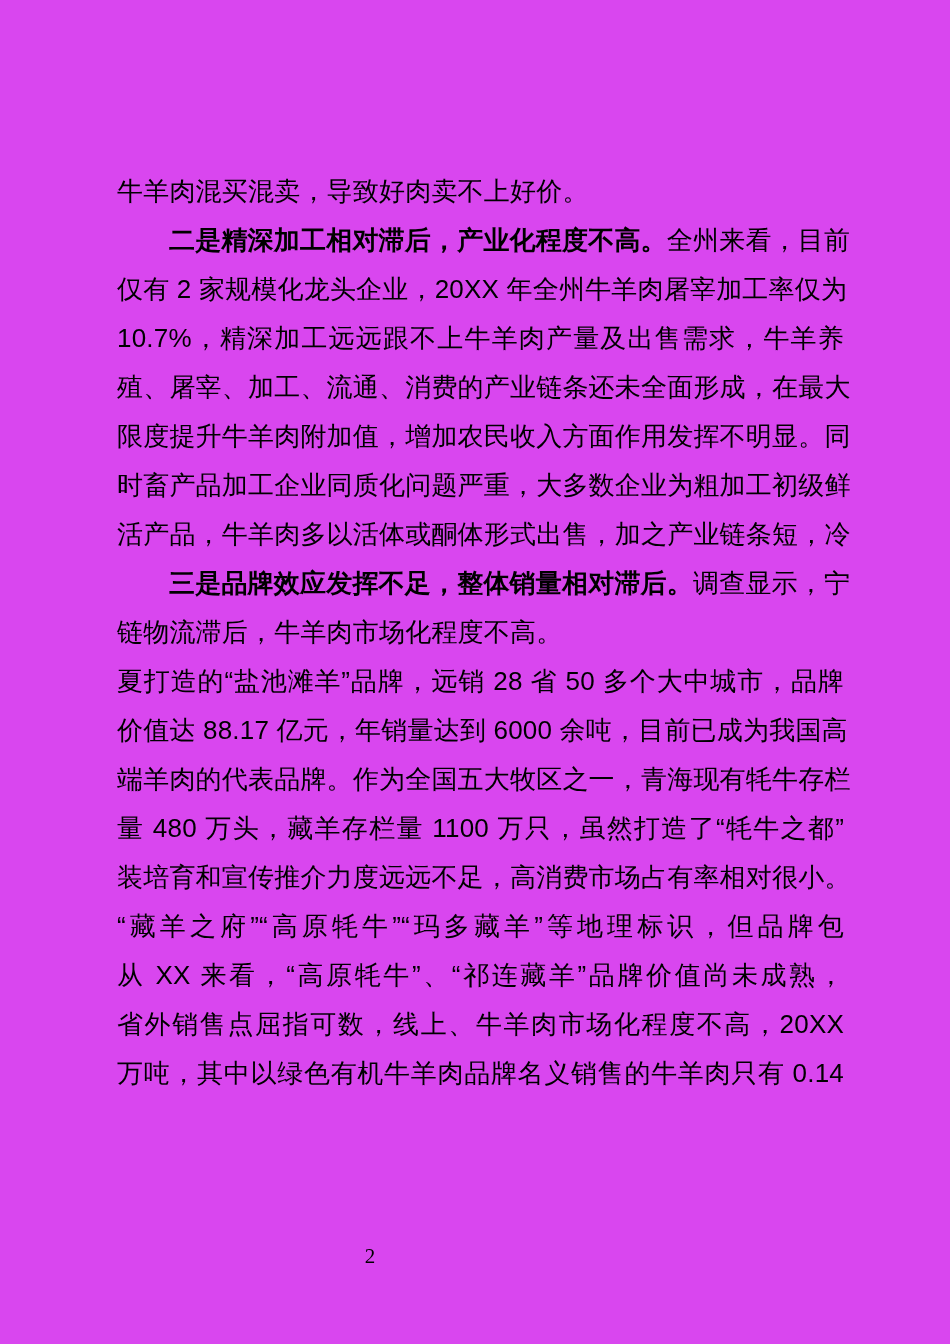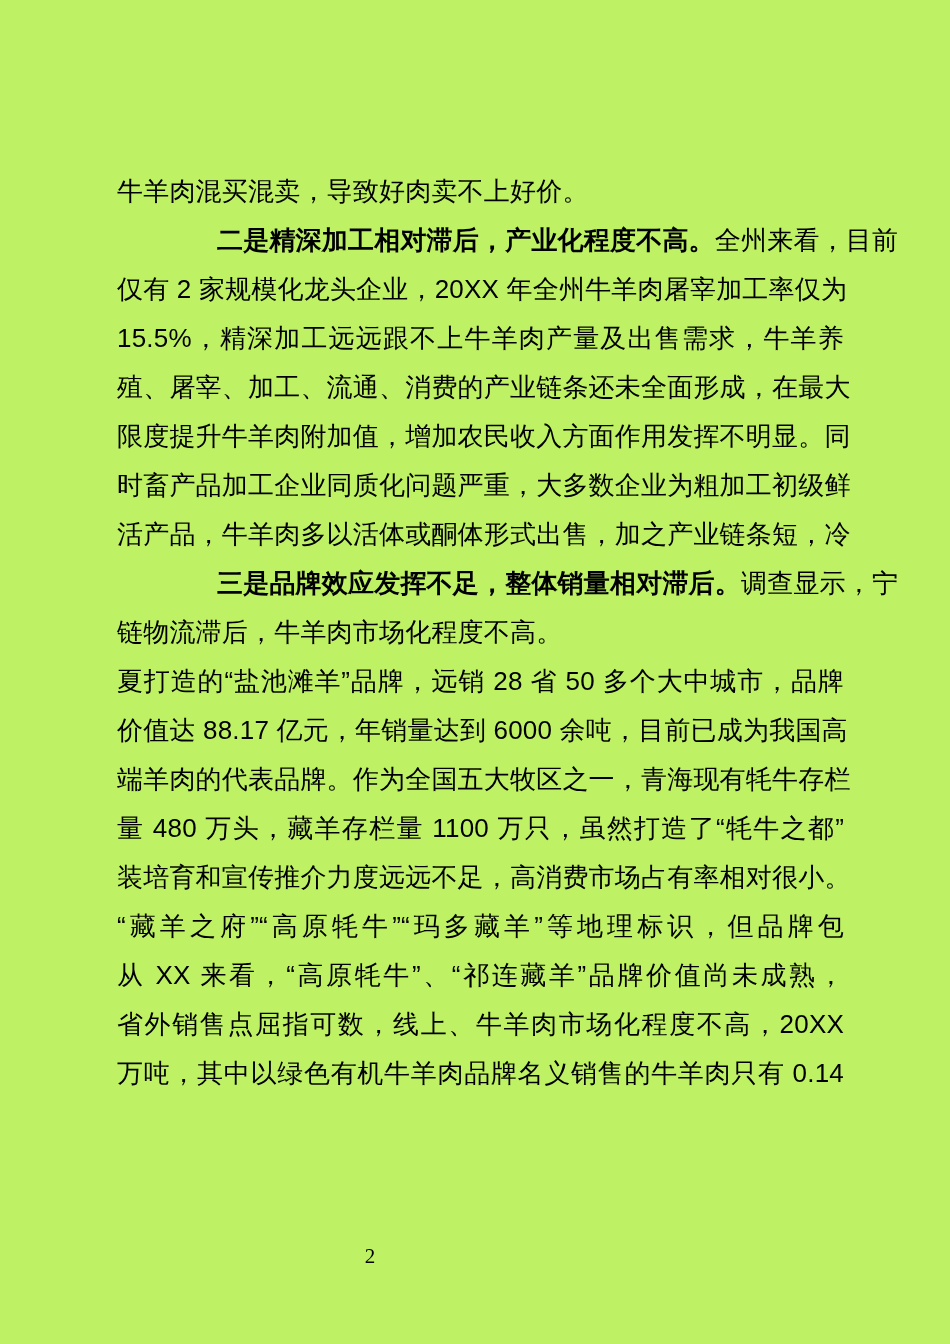--- a/index.html
+++ b/index.html
@@ -13,21 +13,21 @@
     position: relative;
     font-family: "Liberation Sans", sans-serif;
     color: #000000;
   }
   .page {
     position: absolute;
     left: 0;
     top: 0;
     width: 950px;
     height: 1344px;
-    background: #bef264;
+    background: #d946ef;
     overflow: hidden;
   }
   .body-text {
     position: absolute;
     left: 117px;
     top: 167px;
     width: 727px;
   }
   .line {
     height: 49px;
@@ -39,21 +39,20 @@
   }
   .line.j {
     text-align: justify;
     text-align-last: justify;
   }
   .line.indent {
     padding-left: 52px;
   }
   .line .b {
     font-weight: bold;
-    margin-left: 48px;
   }
   .page-number {
     position: absolute;
     left: 0;
     top: 1243px;
     width: 740px;
     text-align: center;
     font-family: "Liberation Serif", serif;
     font-size: 21px;
     line-height: 26px;
@@ -61,21 +60,21 @@
   }
 </style>
 </head>
 <body>
 
 <div class="page">
   <div class="body-text">
       <div class="line"><span class="">牛羊肉混买混卖，导致好肉卖不上好价。</span></div>
       <div class="line j indent"><span class="b">二是精深加工相对滞后，产业化程度不高。</span><span class="">全州来看，目前</span></div>
       <div class="line j"><span class="">仅有 2 家规模化龙头企业，20XX 年全州牛羊肉屠宰加工率仅为</span></div>
-      <div class="line j"><span class="">15.5%，精深加工远远跟不上牛羊肉产量及出售需求，牛羊养</span></div>
+      <div class="line j"><span class="">10.7%，精深加工远远跟不上牛羊肉产量及出售需求，牛羊养</span></div>
       <div class="line j"><span class="">殖、屠宰、加工、流通、消费的产业链条还未全面形成，在最大</span></div>
       <div class="line j"><span class="">限度提升牛羊肉附加值，增加农民收入方面作用发挥不明显。同</span></div>
       <div class="line j"><span class="">时畜产品加工企业同质化问题严重，大多数企业为粗加工初级鲜</span></div>
       <div class="line j"><span class="">活产品，牛羊肉多以活体或酮体形式出售，加之产业链条短，冷</span></div>
       <div class="line j indent"><span class="b">三是品牌效应发挥不足，整体销量相对滞后。</span><span class="">调查显示，宁</span></div>
       <div class="line"><span class="">链物流滞后，牛羊肉市场化程度不高。</span></div>
       <div class="line j"><span class="">夏打造的“盐池滩羊”品牌，远销 28 省 50 多个大中城市，品牌</span></div>
       <div class="line j"><span class="">价值达 88.17 亿元，年销量达到 6000 余吨，目前已成为我国高</span></div>
       <div class="line j"><span class="">端羊肉的代表品牌。作为全国五大牧区之一，青海现有牦牛存栏</span></div>
       <div class="line j"><span class="">量 480 万头，藏羊存栏量 1100 万只，虽然打造了“牦牛之都”</span></div>

